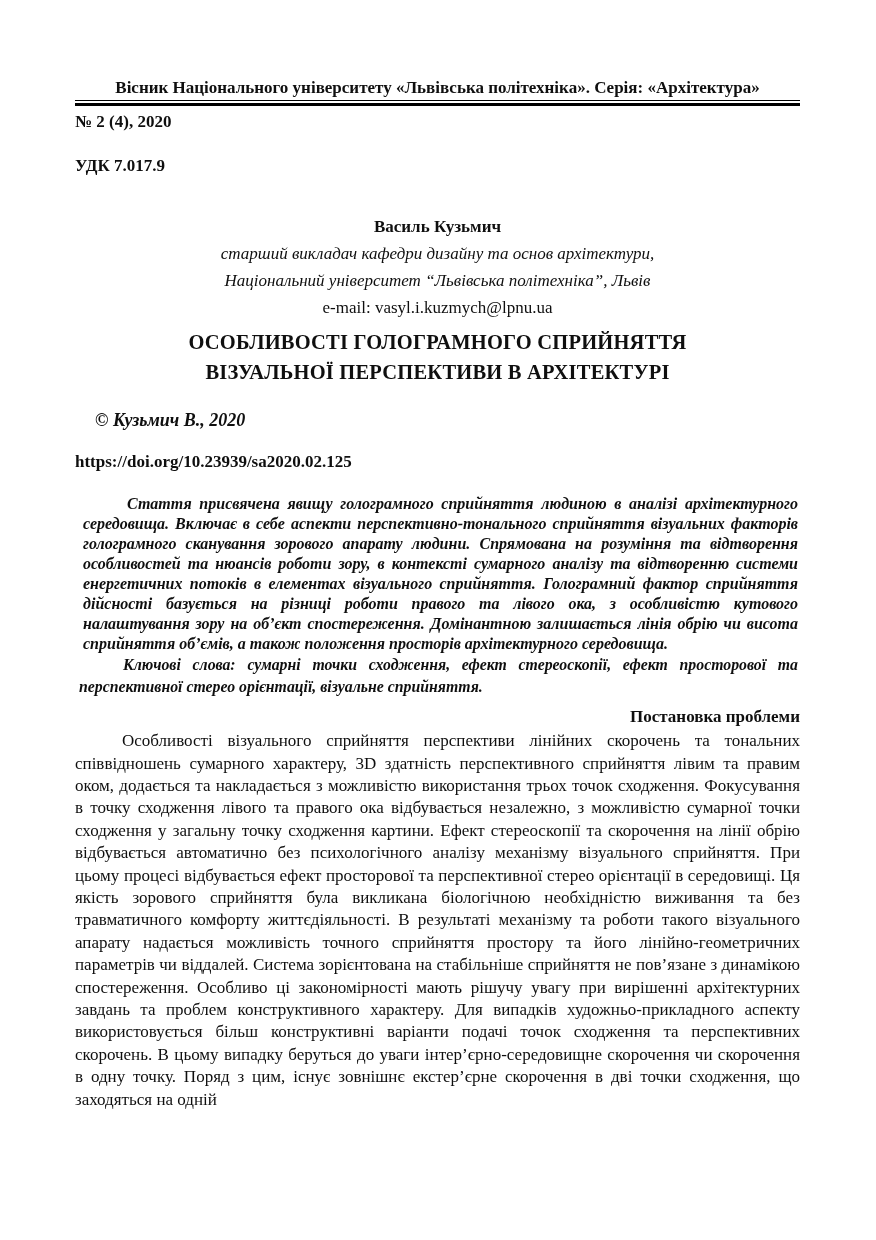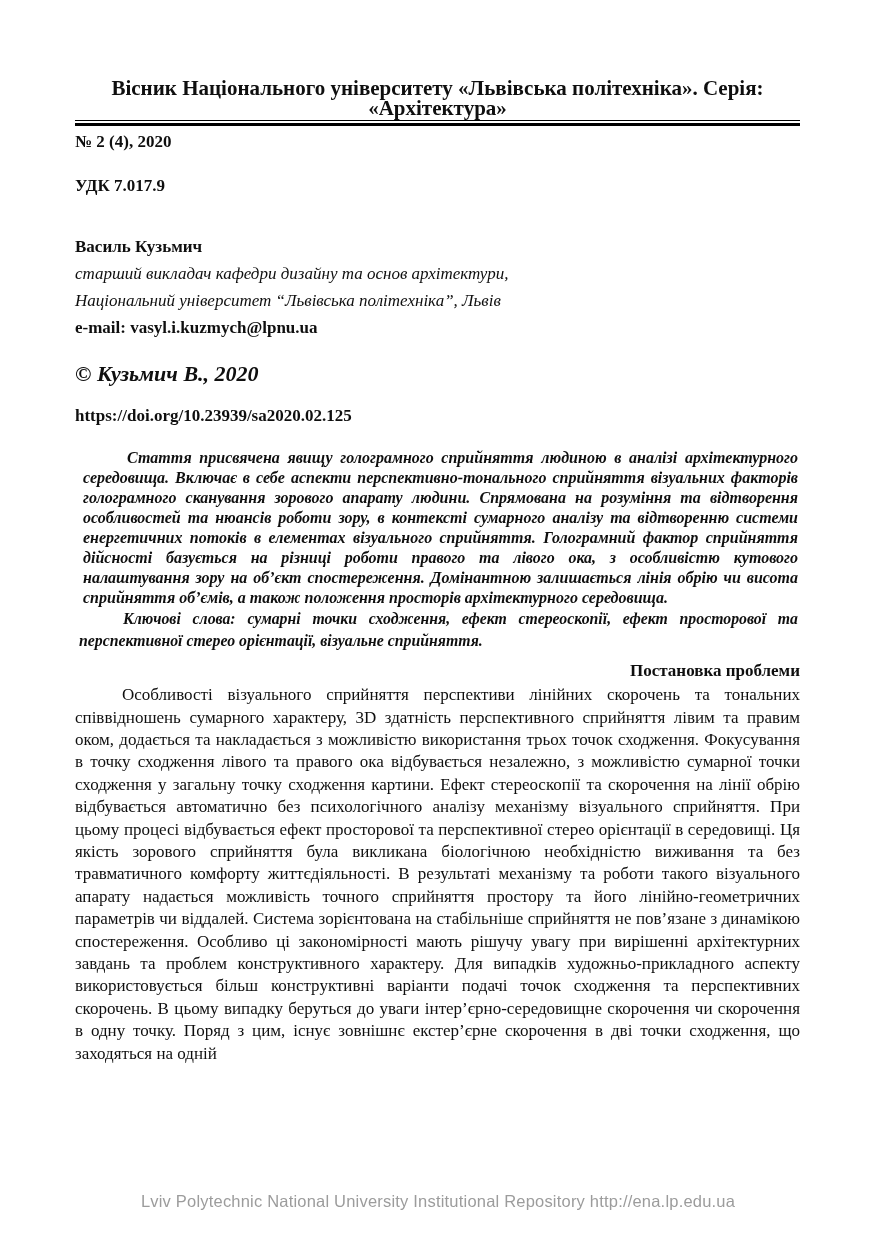--- a/index.html
+++ b/index.html
@@ -17,21 +17,21 @@
     font-family: "Liberation Serif", "DejaVu Serif", serif;
     overflow: hidden;
     box-sizing: border-box;
   }
   .content {
     padding: 78px 76px 0 75px;
   }
   .journal-header {
     text-align: center;
     font-weight: bold;
-    font-size: 21px;
+    font-size: 17px;
     line-height: 20px;
     border-bottom: 1px solid #000;
     padding-bottom: 2px;
   }
   .journal-rule {
     height: 3px;
     background: #000;
     margin-top: 2px;
   }
   .issue-line {
@@ -41,43 +41,44 @@
     margin-top: 5px;
   }
   .udk-line {
     font-weight: bold;
     font-size: 17px;
     line-height: 22px;
     margin-top: 22px;
   }
   .author-block {
     margin-top: 36px;
-    text-align: left;
+    text-align: center;
     font-size: 17px;
     line-height: 27px;
   }
   .author-name { font-weight: bold; }
   .author-position, .author-affiliation { font-style: italic; }
-  .author-email { font-weight: bold; }
+  .author-email { font-weight: normal; }
   .orcid-label { font-weight: normal; }
   .orcid-value { font-weight: bold; }
   .article-title {
     margin-top: 6px;
     text-align: center;
     font-weight: bold;
     font-size: 20.5px;
     line-height: 30px;
     letter-spacing: 0.2px;
   }
   .copyright-line {
     margin-top: 22px;
     font-weight: bold;
     font-style: italic;
-    font-size: 22px;
+    font-size: 18px;
     line-height: 22px;
+    margin-left: 20px;
   }
   .doi-line {
     margin-top: 20px;
     font-weight: bold;
     font-size: 17px;
     line-height: 22px;
   }
   .abstract {
     margin: 21px 2px 0 8px;
     font-weight: bold;
@@ -135,29 +136,32 @@
 
     <div class="udk-line">УДК 7.017.9</div>
 
     <div class="author-block">
       <div class="author-name">Василь Кузьмич</div>
       <div class="author-position">старший викладач кафедри дизайну та основ архітектури,</div>
       <div class="author-affiliation">Національний університет “Львівська політехніка”, Львів</div>
       <div class="author-email"><span>e-mail: </span><span>vasyl.i.kuzmych@lpnu.ua</span></div>
     </div>
 
+    <div class="article-title">
+      <div>ОСОБЛИВОСТІ ГОЛОГРАМНОГО СПРИЙНЯТТЯ</div>
+      <div>ВІЗУАЛЬНОЇ ПЕРСПЕКТИВИ В АРХІТЕКТУРІ</div>
+    </div>
 
     <div class="copyright-line">© Кузьмич В., 2020</div>
 
     <div class="doi-line">https://doi.org/10.23939/sa2020.02.125</div>
 
     <p class="abstract">Стаття присвячена явищу голограмного сприйняття людиною в аналізі архітектурного середовища. Включає в себе аспекти перспективно-тонального сприйняття візуальних факторів голограмного сканування зорового апарату людини. Спрямована на розуміння та відтворення особливостей та нюансів роботи зору, в контексті сумарного аналізу та відтворенню системи енергетичних потоків в елементах візуального сприйняття. Голограмний фактор сприйняття дійсності базується на різниці роботи правого та лівого ока, з особливістю кутового налаштування зору на об’єкт спостереження. Домінантною залишається лінія обрію чи висота сприйняття об’ємів, а також положення просторів архітектурного середовища.</p>
 
     <p class="keywords"><span>Ключові слова: </span><span>сумарні точки сходження, ефект стереоскопії, ефект просторової та перспективної стерео орієнтації, візуальне сприйняття.</span></p>
 
     <div class="section-heading">Постановка проблеми</div>
 
     <p class="body-text">Особливості візуального сприйняття перспективи лінійних скорочень та тональних співвідношень сумарного характеру, 3D здатність перспективного сприйняття лівим та правим оком, додається та накладається з можливістю використання трьох точок сходження. Фокусування в точку сходження лівого та правого ока відбувається незалежно, з можливістю сумарної точки сходження у загальну точку сходження картини. Ефект стереоскопії та скорочення на лінії обрію відбувається автоматично без психологічного аналізу механізму візуального сприйняття. При цьому процесі відбувається ефект просторової та перспективної стерео орієнтації в середовищі. Ця якість зорового сприйняття була викликана біологічною необхідністю виживання та без травматичного комфорту життєдіяльності. В результаті механізму та роботи такого візуального апарату надається можливість точного сприйняття простору та його лінійно-геометричних параметрів чи віддалей. Система зорієнтована на стабільніше сприйняття не пов’язане з динамікою спостереження. Особливо ці закономірності мають рішучу увагу при вирішенні архітектурних завдань та проблем конструктивного характеру. Для випадків художньо-прикладного аспекту використовується більш конструктивні варіанти подачі точок сходження та перспективних скорочень. В цьому випадку беруться до уваги інтер’єрно-середовищне скорочення чи скорочення в одну точку. Поряд з цим, існує зовнішнє екстер’єрне скорочення в дві точки сходження, що заходяться на одній</p>
 
   </div>
 
-  <div class="page-footer">Lviv Polytechnic National University Institutional Repository http://ena.lp.edu.ua</div>
 </div>
 
 </body></html>

